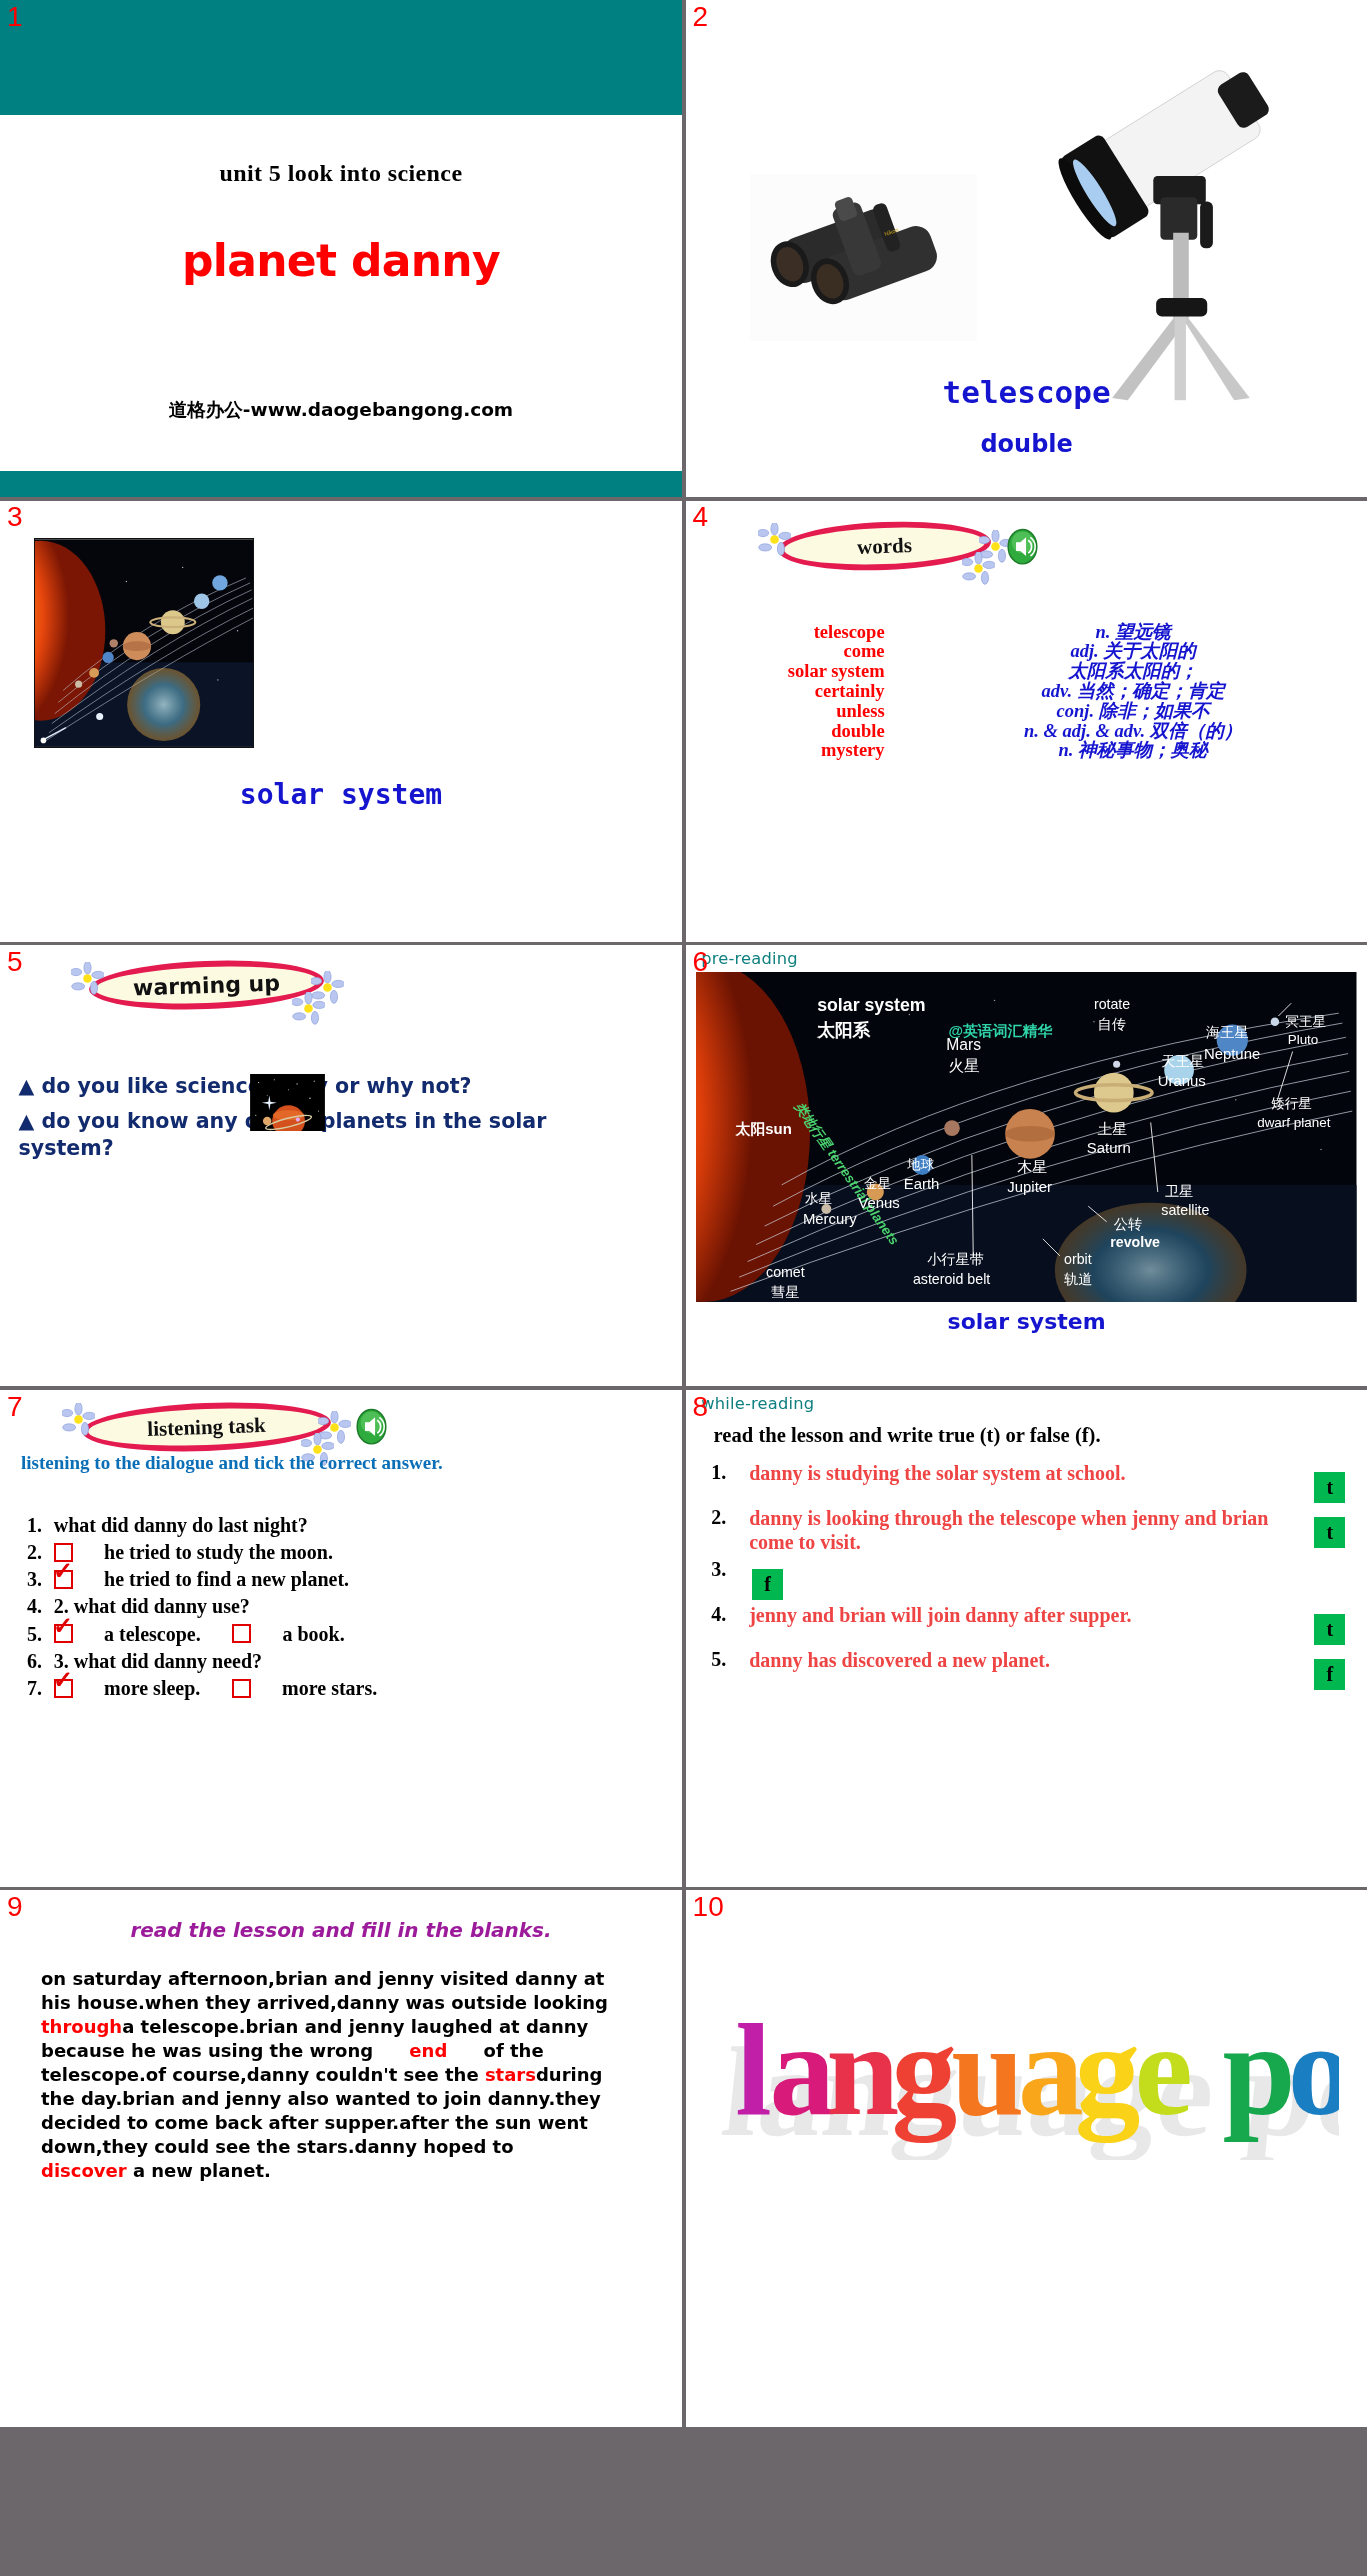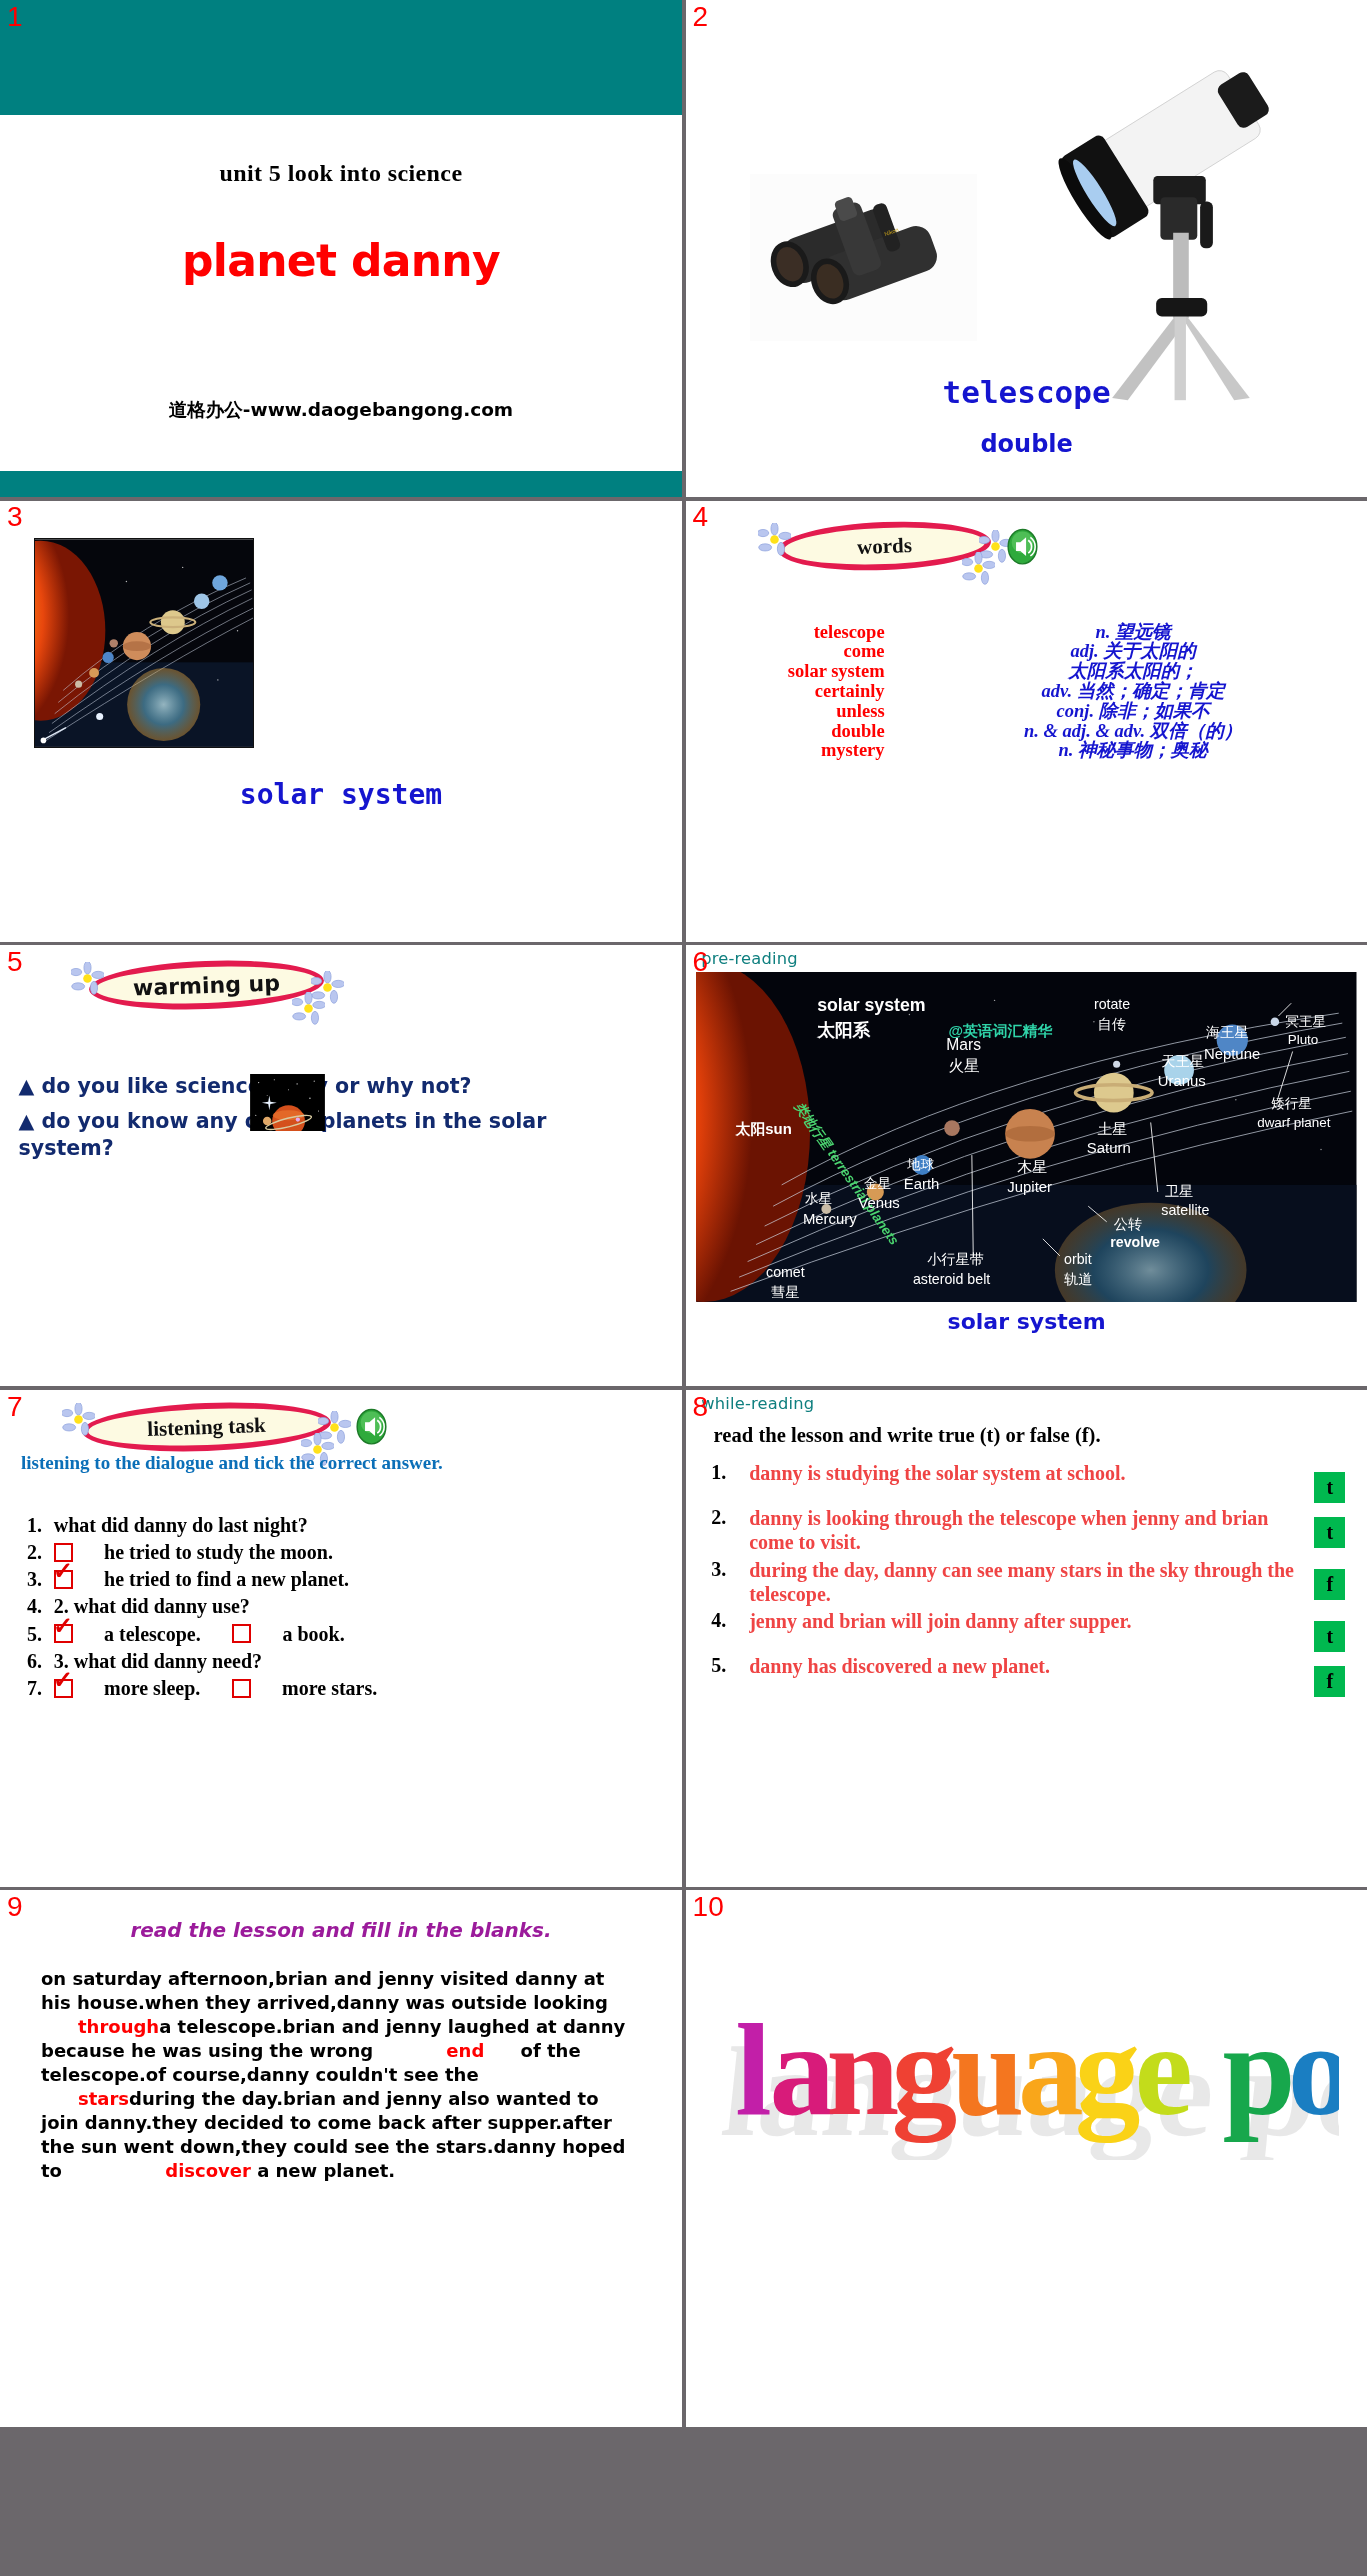--- a/index.html
+++ b/index.html
@@ -158,21 +158,21 @@
   
   .s9-head {
     position:absolute; top:28px; left:0; width:100%; text-align:center;
     font-family:"DejaVu Sans", sans-serif; font-weight:bold; font-size:20px; color:#9b1b9b;font-style:italic;
   }
   .s9-body {
     position:absolute; left:41px; top:77px; width:86%;
     font-family:"DejaVu Sans", sans-serif; font-weight:bold; font-size:18px; color:#000;
     line-height:1.33; text-align:left;
   }
-  .blank { color:#ff0000; font-weight:bold;margin-left:37px; }
+  .blank { color:#ff0000; font-weight:bold; }
   .sp { display:inline-block; width:30px; }
   
   .s10-title {
     position:absolute; left:28px; top:92px; width:625px; height:178px;
   }
   .footer-strip { grid-column: 1 / span 3; background:#6b676b; }
 </style>
 </head>
 <body>
 
@@ -670,21 +670,20 @@
         <div class="s8-txt">danny is studying the solar system at school.</div>
         <div class="s8-ans">t</div>
       </div>
       <div class="s8-item">
         <div class="s8-n">2.</div>
         <div class="s8-txt">danny is looking through the telescope when jenny and brian come to visit.</div>
         <div class="s8-ans">t</div>
       </div>
       <div class="s8-item">
         <div class="s8-n">3.</div>
-        <div class="s8-txt">during the day, danny can see many stars in the sky through the telescope.</div>
         <div class="s8-ans">f</div>
       </div>
       <div class="s8-item">
         <div class="s8-n">4.</div>
         <div class="s8-txt">jenny and brian will join danny after supper.</div>
         <div class="s8-ans">t</div>
       </div>
       <div class="s8-item">
         <div class="s8-n">5.</div>
         <div class="s8-txt">danny has discovered a new planet.</div>

